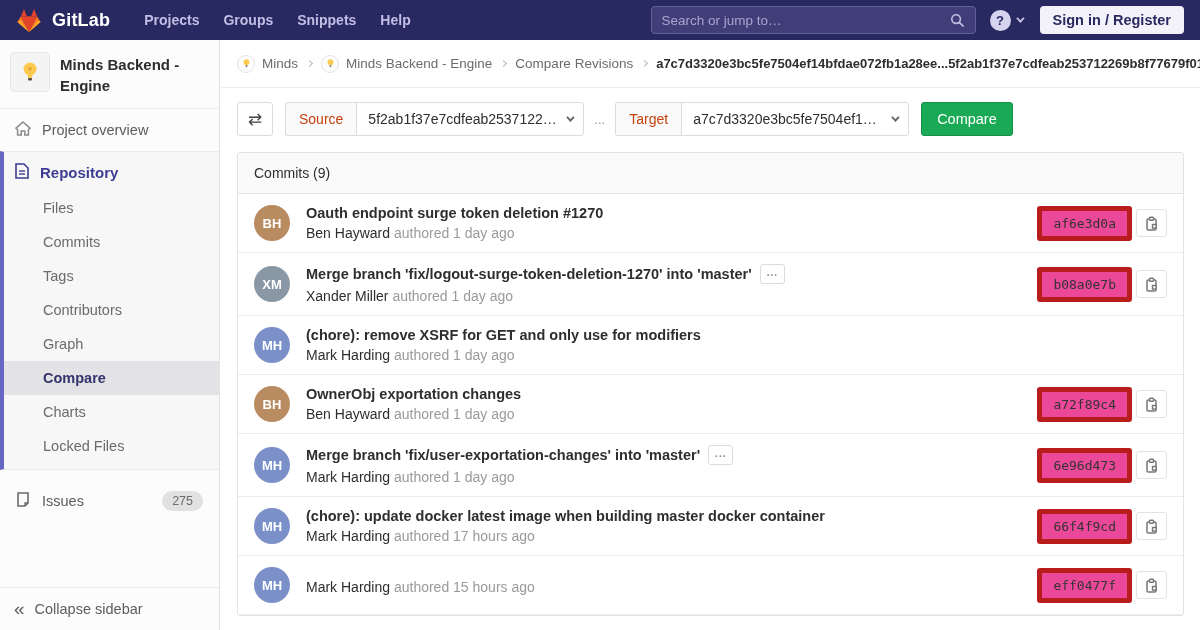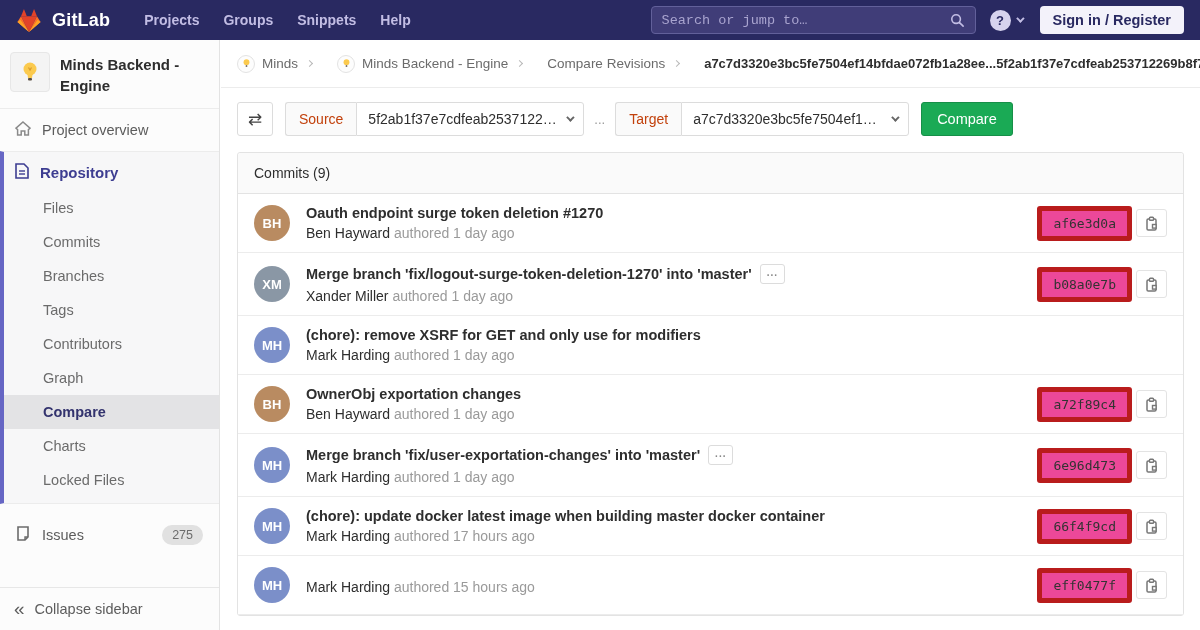--- a/index.html
+++ b/index.html
@@ -9,21 +9,21 @@
   
   .topnav { position:fixed; top:0; left:0; width:1200px; height:40px; background:#292961;
     display:flex; align-items:center; padding:0 16px; z-index:10;justify-content:flex-end; }
   .brand { display:flex; align-items:center; gap:10px; margin-right:22px; cursor:pointer; }
   .brand-name { color:#fff; font-size:18px; font-weight:700; letter-spacing:.2px; }
   .nav-item { color:#c2bde4; font-size:14px; font-weight:600; padding:0 12px; line-height:40px; cursor:pointer; }
   .nav-spacer { flex:1; }
   .searchbox { width:325px; height:28px; background:#403d78; border:1px solid #62609a; border-radius:4px;
     display:flex; align-items:center; padding:0 10px; margin-right:14px; }
   .searchbox input { flex:1; background:transparent; border:0; outline:none; color:#e8e6f5;
-    font-size:13.5px; font-family:Liberation Mono, monospace; }
+    font-size:13.5px; font-family:Liberation Sans, sans-serif; }
   .searchbox input::placeholder { color:#a9a4cf; }
   .help-wrap { display:flex; align-items:center; gap:5px; margin-right:18px; cursor:pointer; }
   .help-circle { width:21px; height:21px; border-radius:50%; background:#d6d3ee; color:#292961;
     font-weight:700; font-size:13px; display:flex; align-items:center; justify-content:center; }
   .chev { display:inline-block; width:6px; height:6px; border-right:2px solid #c2bde4;
     border-bottom:2px solid #c2bde4; transform:rotate(45deg) translateY(-2px); }
   .signin-btn { background:#f3f2fa; color:#292961; font-weight:700; font-size:14.5px;
     padding:6px 13px; border-radius:4px; border:0; cursor:pointer; font-family:"Liberation Sans",sans-serif; }
 
   
@@ -45,21 +45,21 @@
   .issues-row { margin-top:9px; }
   .badge { margin-left:auto; background:#e1e1e1; color:#6b6b6b; border-radius:10px;
     font-size:12.5px; padding:3px 10px; }
   .collapse-row { position:absolute; bottom:0; left:0; width:100%; border-top:1px solid #e7e7e7;
     display:flex; align-items:center; gap:10px; padding:13px 16px 13px 14px; color:#5c5c5c;
     font-size:14.5px; cursor:pointer; background:#fcfcfc; }
   .collapse-glyph { font-size:19px; line-height:14px; color:#5c5c5c; }
 
   
   .main { margin-left:221px; padding-top:40px; }
-  .breadcrumbs { height:48px; display:flex; align-items:center; gap:23px; padding:0 16px;
+  .breadcrumbs { height:48px; display:flex; align-items:center; gap:7px; padding:0 16px;
     border-bottom:1px solid #ececec; font-size:13.5px; color:#6b6b6b; white-space:nowrap; }
   .crumb { display:flex; align-items:center; gap:7px; cursor:pointer; }
   .mini-avatar { width:18px; height:18px; border-radius:50%; border:1px solid #e3e3e3; background:#fdfdfd;
     display:flex; align-items:center; justify-content:center; }
   .crumb-chev { width:5px; height:5px; border-right:1.5px solid #b9b9b9; border-bottom:1.5px solid #b9b9b9;
     display:inline-block; transform:rotate(-45deg); margin:0 2px; }
   .crumb-current { font-weight:700; color:#2e2e2e; font-size:13px; }
 
   .compare-form { display:flex; align-items:center; gap:12px; padding:14px 16px; }
   .swap-btn { width:36px; height:34px; border:1px solid #dcdcdc; border-radius:3px; background:#fff;
@@ -171,21 +171,20 @@
           <line x1="4" y1="11" x2="10" y2="11" stroke="#3d3d91" stroke-width="1.4"></line>
         </svg>
       </span>
       <span>Repository</span>
     </div>
 
       <a class="repo-sub">Files</a>
 
       <a class="repo-sub">Commits</a>
 
-      <a class="repo-sub">Branches</a>
 
       <a class="repo-sub">Tags</a>
 
       <a class="repo-sub">Contributors</a>
 
       <a class="repo-sub">Graph</a>
 
       <a class="repo-sub active">Compare</a>
 
       <a class="repo-sub">Charts</a>

